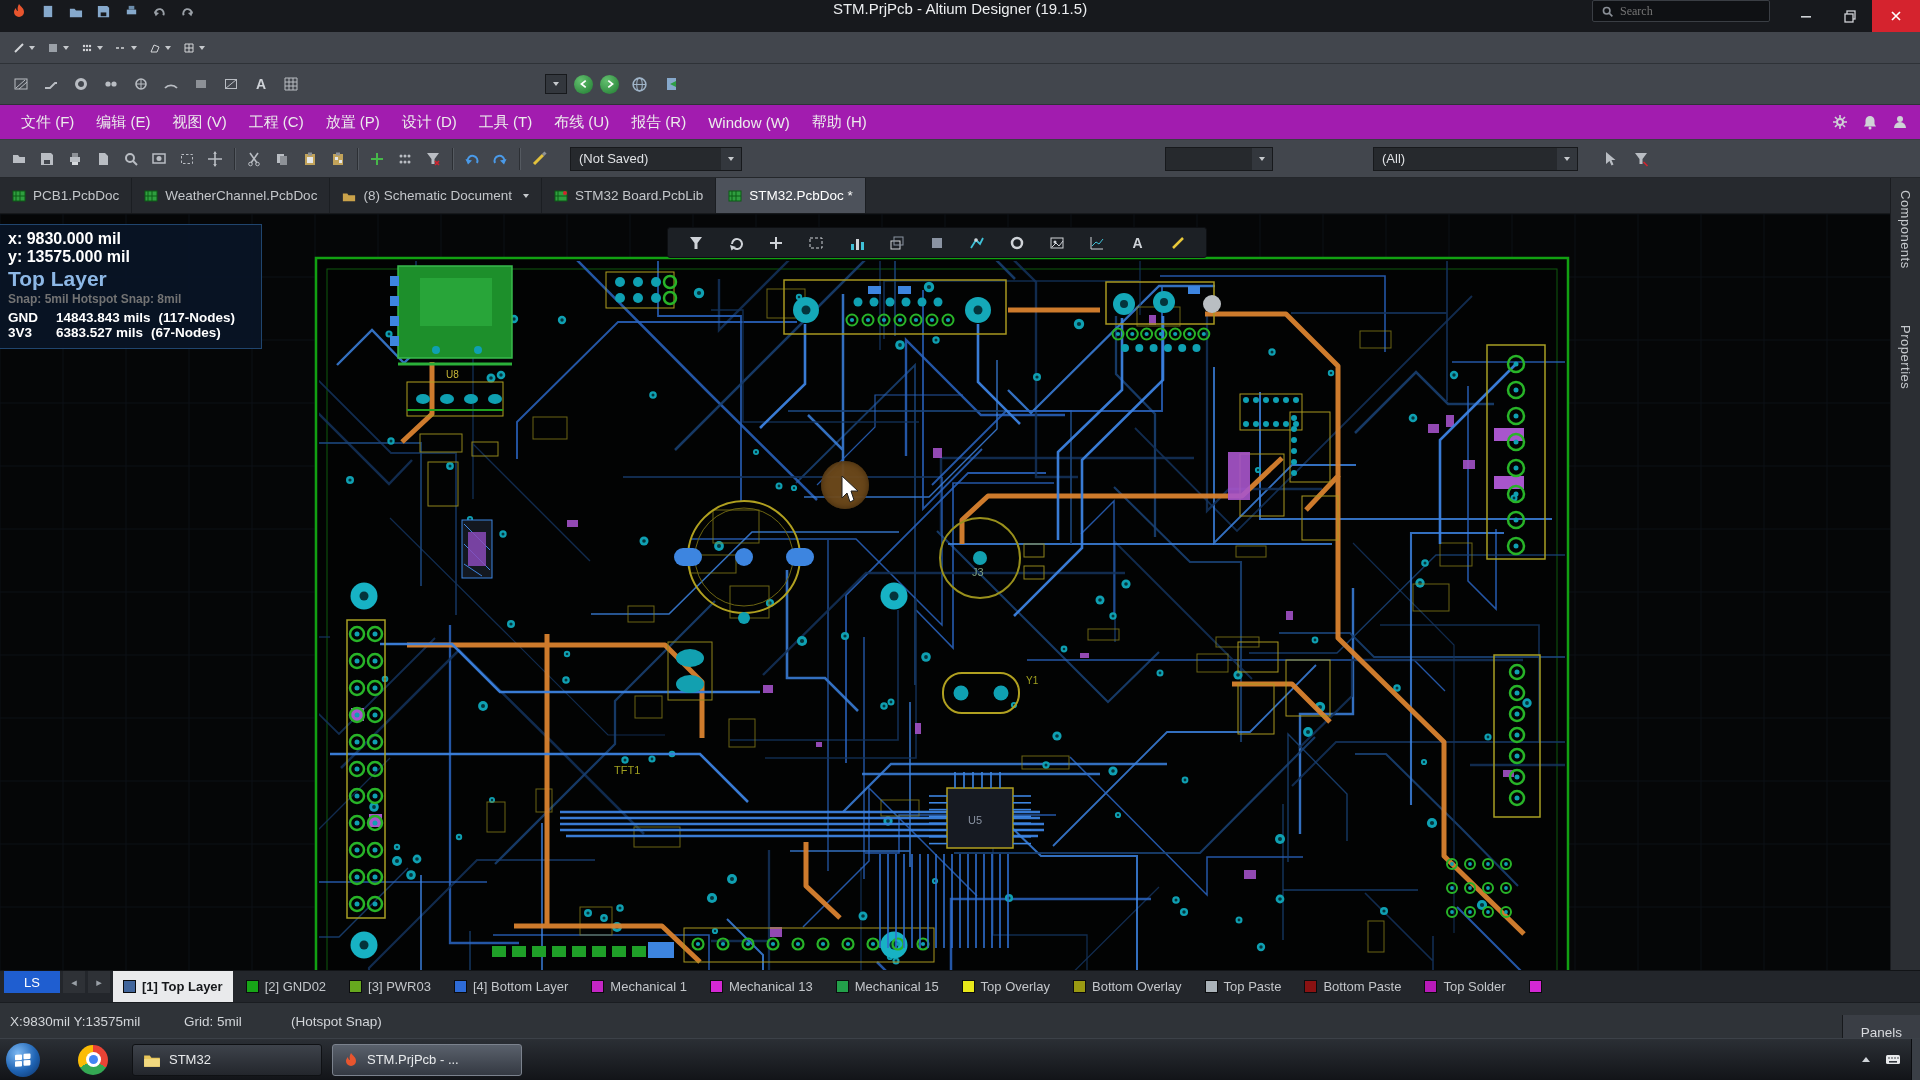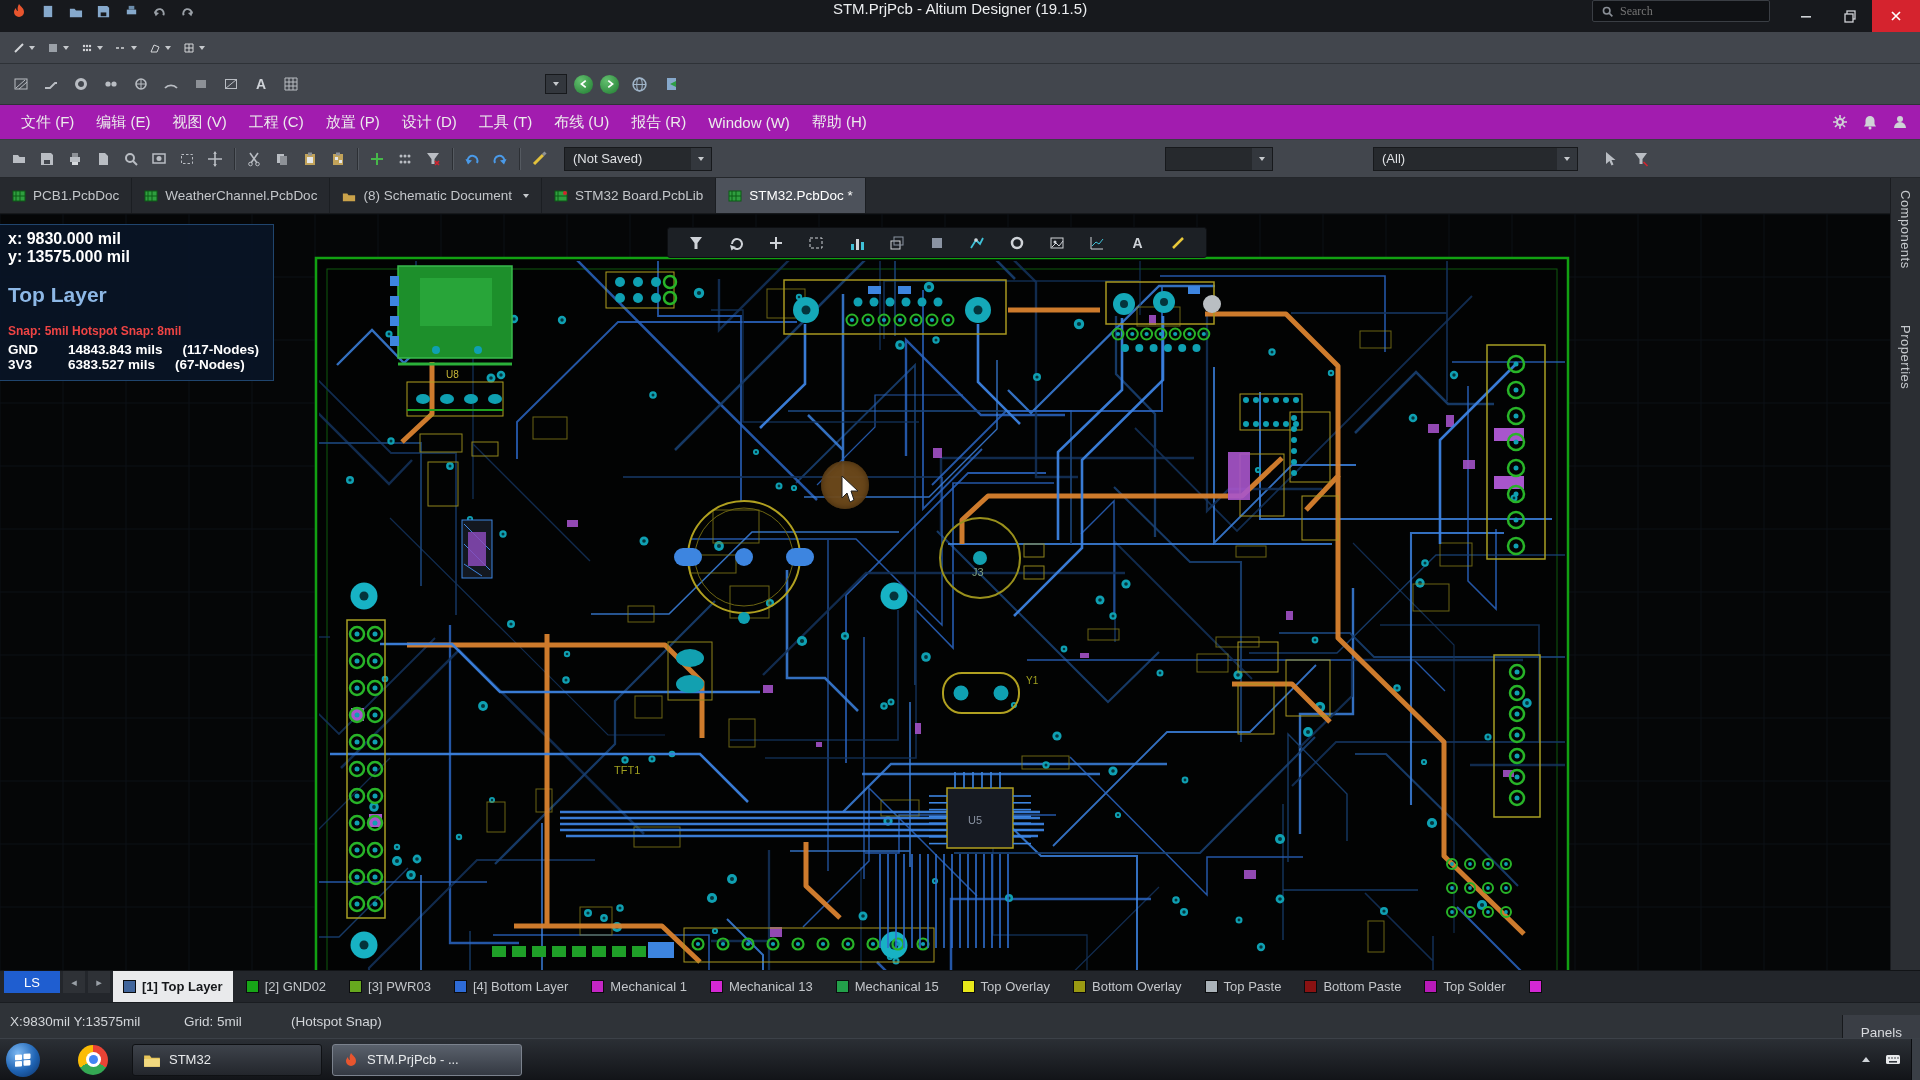--- a/index.html
+++ b/index.html
@@ -26,36 +26,36 @@
 .roundbtn{width:19px;height:19px;border-radius:50%;background:radial-gradient(circle at 35% 30%,#63c06f,#1f7a30);display:flex;align-items:center;justify-content:center}
 .menubar{height:35px;background:#a21caf;display:flex;align-items:center;padding-left:10px;position:relative;border-bottom:1px solid #393d43}
 .menu-item{padding:0 11px;font-size:15px;color:#ececec;height:100%;display:flex;align-items:center}
 .menubar-right{position:absolute;right:12px;display:flex;gap:14px;align-items:center}
 .toolbar-c{height:38px;background:#42464d;border-bottom:1px solid #24272b;display:flex;align-items:center;padding-left:6px;position:relative;gap:2px}
 .tbtn{width:26px;height:26px;display:flex;align-items:center;justify-content:center;border-radius:2px}
 .tsep{width:1px;height:22px;background:#2c2f34;box-shadow:1px 0 0 #555a61;margin:0 4px}
 .combo{height:24px;background:#26292d;border:1px solid #17191c;display:flex;align-items:center;color:#dfe1e4;font-size:13px}
 .combo .cval{flex:1;padding:0 8px;white-space:nowrap;overflow:hidden}
 .combo .ccaret{width:20px;height:100%;display:flex;align-items:center;justify-content:center;background:#33373d}
-.combo-variant{width:148px;margin-left:10px}
+.combo-variant{width:172px;margin-left:16px}
 .combo-abs1{position:absolute;left:1165px;width:108px}
 .combo-abs2{position:absolute;left:1373px;width:205px}
 .tb-c-endicons{position:absolute;left:1598px;display:flex;gap:4px}
 
 .doctabs{height:36px;background:#26292e;display:flex;align-items:stretch;border-bottom:1px solid #17191c}
 .dtab{display:flex;align-items:center;gap:7px;padding:0 12px;font-size:13.5px;color:#c3c6ca;border-right:1px solid #1b1e22}
 .dtab.active{background:#4d525b;color:#fff}
 
 .workspace{position:relative;height:756px;background:#050607;overflow:hidden}
 .hud{position:absolute;left:0;top:10px;background:rgba(9,20,38,.93);border:1px solid #20456e;border-left:none;padding:5px 14px 8px 8px;z-index:5;min-width:262px}
 .hud-x,.hud-y{font-weight:bold;font-size:16px;color:#fff}
-.hud-layer{font-size:21px;font-weight:bold;color:#8db8e6;margin:17px 0}
-.hud-snap{font-size:12px;color:#ef4444;font-weight:bold}
+.hud-layer{font-size:21px;font-weight:bold;color:#8db8e6;margin:1px 0}
+.hud-snap{font-size:12px;color:#737373;font-weight:bold}
 .hud-nets{margin-top:4px;font-size:13.5px;color:#fff;font-weight:bold}
-.hud-net{display:flex;gap:20px}
+.hud-net{display:flex;gap:8px}
 .hud-net .nname{width:40px}
 .floattb{position:absolute;left:667px;top:13px;width:540px;height:31px;background:#1c2025;border:1px solid #0d0f12;border-radius:3px;display:flex;align-items:center;justify-content:space-around;padding:0 8px;z-index:4}
 .ftbtn{width:26px;height:24px;display:flex;align-items:center;justify-content:center}
 .glyphA{font-size:14px;font-weight:bold;color:#cfd3d8}
 .cursor-spot{position:absolute;left:821px;top:247px;width:48px;height:48px;border-radius:50%;background:#6e4a1c;opacity:.95;z-index:6;box-shadow:inset 0 0 6px #402a0d}
 .cursor-arrow{position:absolute;left:840px;top:262px;z-index:7}
 
 .panelstrip{position:absolute;right:0;top:178px;height:792px;width:30px;background:#2b2e33;border-left:1px solid #1a1c20;z-index:6;display:flex;flex-direction:column;align-items:center;padding-top:12px;gap:56px}
 .vlabel{writing-mode:vertical-rl;font-size:13px;color:#c6c9cd;letter-spacing:.5px}
 

